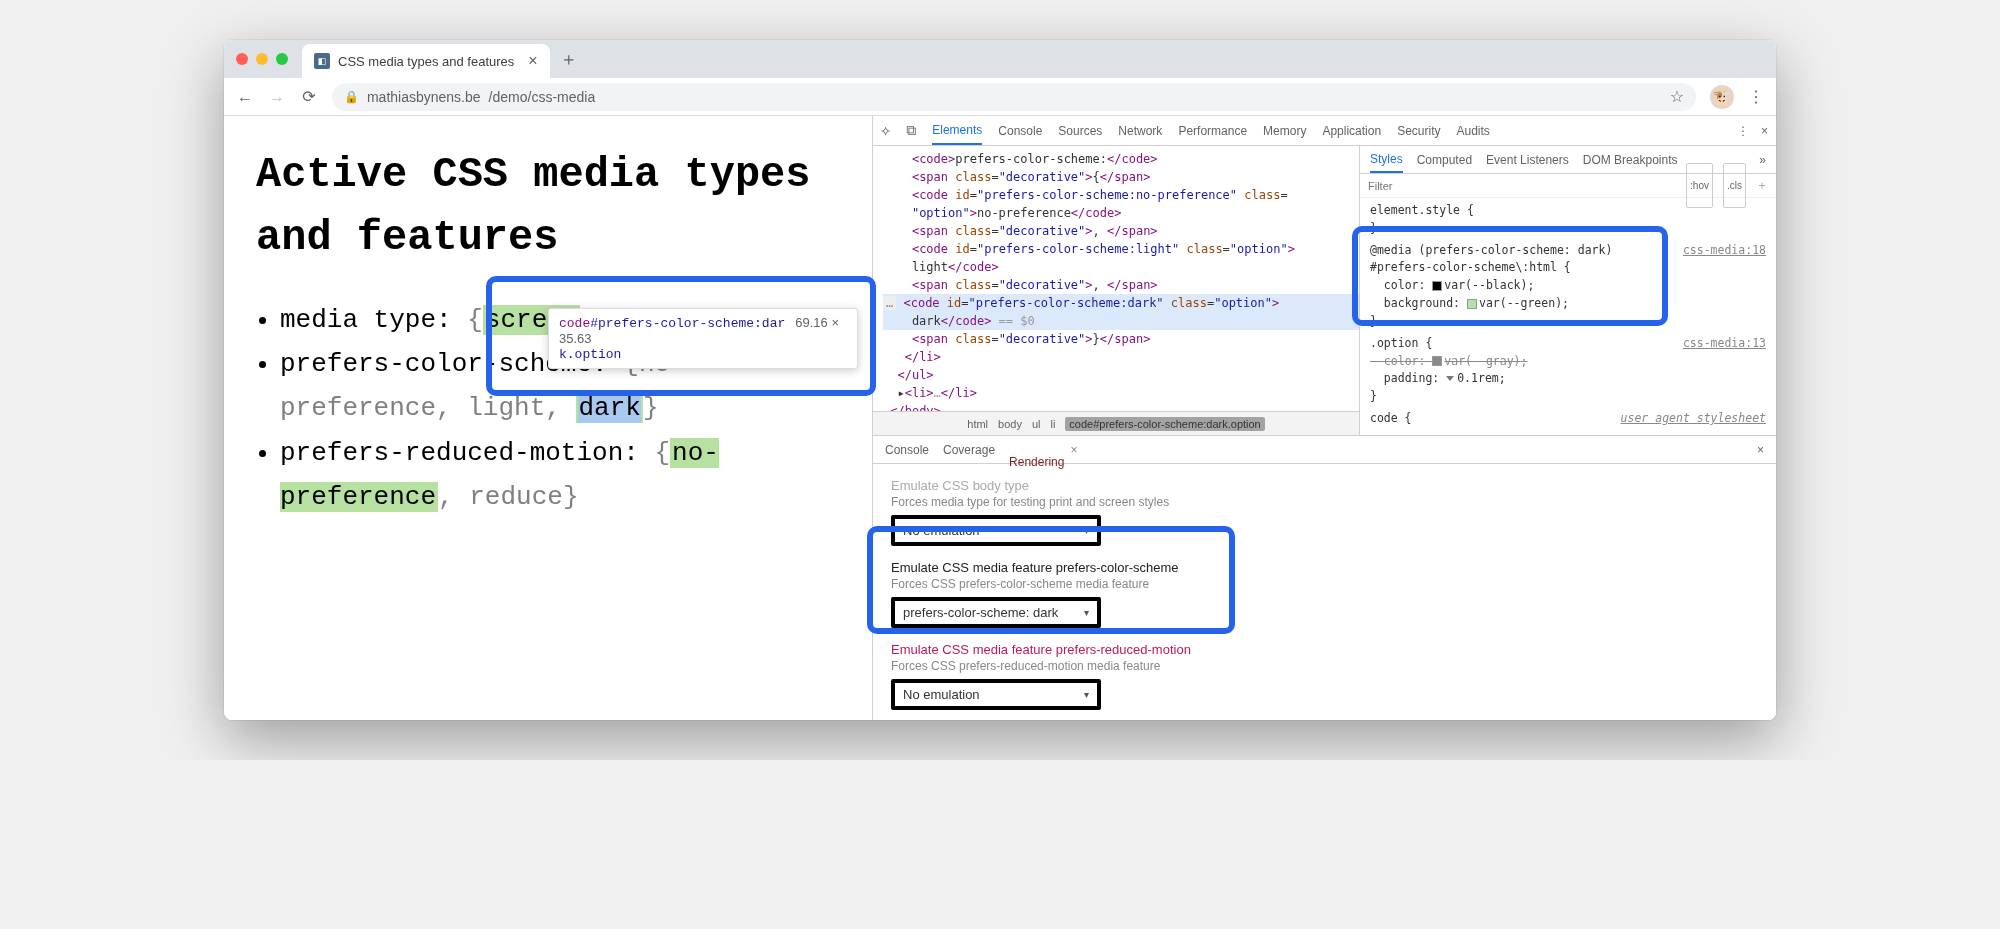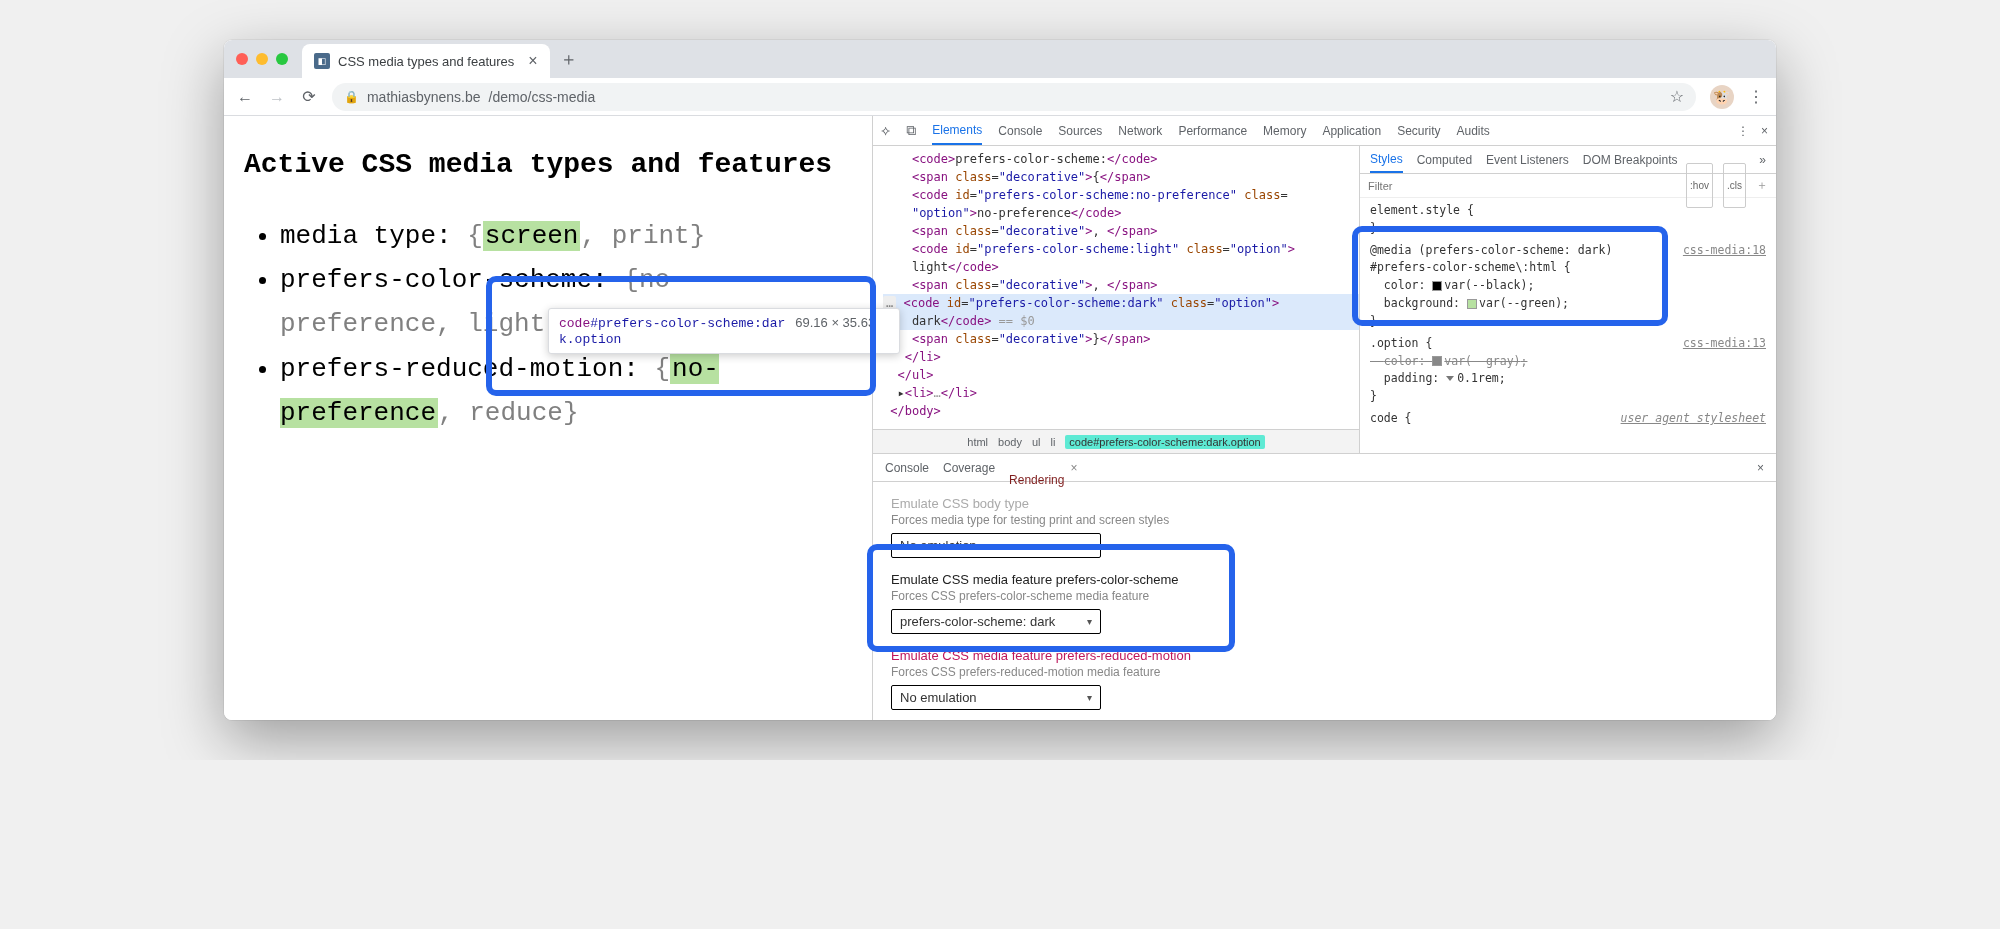--- a/index.html
+++ b/index.html
@@ -24,21 +24,21 @@
 .addrbar .navicon.dim { color: #bdc1c6; }
 .omnibox { flex:1; display:flex; align-items:center; background:#f1f3f4; border-radius: 16px; height: 28px; padding: 0 12px; font-size: 14px; color:#5f6368; gap:8px; }
 .lock { color:#5f6368; font-size:12px; }
 .url-path { color:#5f6368; }
 .omni-right { margin-left:auto; color:#5f6368; font-size:16px; }
 .avatar { width:24px; height:24px; border-radius:50%; background:#e8d4c4; display:flex; align-items:center; justify-content:center; font-size:14px; }
 .menu-dots { color:#5f6368; font-size:16px; letter-spacing:0; }
 
 .content { display:flex; height: calc(100% - 76px); }
 .page { width: 648px; padding: 28px 20px 20px 20px; background:#fff; position:relative; }
-.page h1 { font-family: "Courier New", monospace; font-weight: bold; font-size: 28px; line-height: 1.5; color:#000; }
+.page h1 { font-family: "Courier New", monospace; font-weight: bold; font-size: 42px; line-height: 1.5; color:#000;margin-left:12px; }
 .page ul { margin-top: 28px; list-style: disc outside; padding-left: 36px; }
 .page li { font-family:"Courier New",monospace; font-size: 26px; line-height: 1.7; color:#000; }
 .hl-green { background: #b7e1a1; padding: 0 2px; }
 .gray { color: #808080; }
 .hl-sel { background: #a8c8ef; }
 
 .inspect-tooltip { position:absolute; background:#fff; border:1px solid #dadce0; border-radius:3px; box-shadow:0 2px 8px rgba(0,0,0,0.2); padding: 6px 10px; font-size:13px; }
 .tt-tag { color:#881280; font-family:"Courier New",monospace; }
 .tt-id { color:#1a1aa6; font-family:"Courier New",monospace; }
 .tt-dim { color:#5f6368; margin-left: 10px; }
@@ -57,21 +57,21 @@
 .dom-tree .tag { color:#881280; }
 .dom-tree .attr { color:#994500; }
 .dom-tree .val { color:#1a1aa6; }
 .dom-tree .txt { color:#333; }
 .dom-tree .comment { color:#999; }
 .dom-tree .line { white-space: pre; }
 .dom-tree .selected { background:#dbe9fb; display:inline-block; width:100%; }
 .dom-tree .ellipsis { color:#888; background:#eee; padding:0 3px; border-radius:2px; }
 .breadcrumb { border-top:1px solid #d0d0d0; height:24px; display:flex; align-items:center; padding:0 10px; gap:10px; font-size:11px; color:#5f6368; background:#f3f3f3;justify-content:center;}
 .breadcrumb span { color:#5f6368; }
-.breadcrumb .cur { background:#5eead4; padding:1px 4px; border-radius:2px; color:#333;}
+.breadcrumb .cur { background:#a3a3a3; padding:1px 4px; border-radius:2px; color:#333;}
 .styles-pane { width: 416px; display:flex; flex-direction:column; }
 .styles-tabs { display:flex; gap:14px; height:28px; align-items:center; padding:0 10px; border-bottom:1px solid #d0d0d0; color:#5f6368; }
 .styles-tabs .active { color:#1a73e8; border-bottom:2px solid #1a73e8; padding-bottom:5px; margin-bottom:-6px;}
 .filter-row { display:flex; align-items:center; border-bottom:1px solid #eee; height:24px; padding:0 8px; color:#999; gap:10px;}
 .filter-row input { border:none; outline:none; flex:1; font-size:11px; }
 .filter-row .chip { border:1px solid #ccc; padding:16px 3px; border-radius:2px; font-size:10px; color:#666;}
 .rules { padding: 4px 10px; font-family: Menlo, Consolas, monospace; font-size:11.5px; line-height:1.55; position:relative; }
 .rule-src { float:right; color:#888; text-decoration:underline; }
 .strike { text-decoration: line-through; color:#888; }
 .swatch { display:inline-block; width:10px; height:10px; border:1px solid #999; vertical-align:middle; margin-right:2px;}
@@ -80,21 +80,21 @@
 .usa { color:#888; font-style:italic; }
 
 .drawer { border-top:1px solid #d0d0d0; background:#fff;}
 .drawer-tabs { display:flex; gap:14px; height:28px; align-items:center; padding:0 12px; border-bottom:1px solid #d0d0d0; color:#5f6368;}
 .drawer-tabs .active { color:#7f1d1d;margin-top:24px; }
 .drawer-tabs .closebtn { font-size:12px; margin-left:-8px; color:#888;}
 .drawer-tabs .far-close { margin-left:auto;}
 .drawer-body { padding:10px 18px; font-size:13px; color:#333; position:relative;}
 .subhead { color:#222; font-size:13px; margin-top:4px;}
 .subdesc { color:#888; font-size:12px; margin:2px 0 6px 0;}
-.dropdown { display:inline-flex; align-items:center; border:1px solid #000000; border-radius:2px; padding:4px 8px; font-size:13px; gap:6px; background:#fff; min-width:210px; justify-content:space-between;}
+.dropdown { display:inline-flex; align-items:center; border:4px solid #000000; border-radius:2px; padding:4px 8px; font-size:13px; gap:6px; background:#fff; min-width:210px; justify-content:space-between;}
 .caret { font-size:10px; color:#555; }
 </style>
 </head>
 <body>
 
 <div class="window">
 
   <div class="titlebar">
     <div class="traffic">
       <div class="dot red"></div>
@@ -135,21 +135,21 @@
         <li>
           <span>prefers-color-scheme:</span>
           <span class="gray">{</span><span class="gray">no-preference</span><span class="gray">, </span><span class="gray">light</span><span class="gray">, </span><span class="hl-green"><span class="hl-sel">dark</span></span><span class="gray">}</span>
         </li>
         <li>
           <span>prefers-reduced-motion:</span>
           <span class="gray">{</span><span class="hl-green">no-preference</span><span class="gray">, </span><span class="gray">reduce</span><span class="gray">}</span>
         </li>
       </ul>
 
-      <div class="inspect-tooltip" style="left:324px; top:192px; width:352px;">
+      <div class="inspect-tooltip" style="left:324px; top:192px; width:310px;">
         <span class="tt-tag">code</span><span class="tt-id">#prefers-color-scheme:dar</span><span class="tt-dim">69.16 × 35.63</span><br>
         <span class="tt-id">k.option</span>
       </div>
 
       <div class="callout" style="left:262px; top:160px; width:390px; height:120px;"></div>
     </div>
 
     <div class="devtools">
 
       <div class="dt-tabs">

